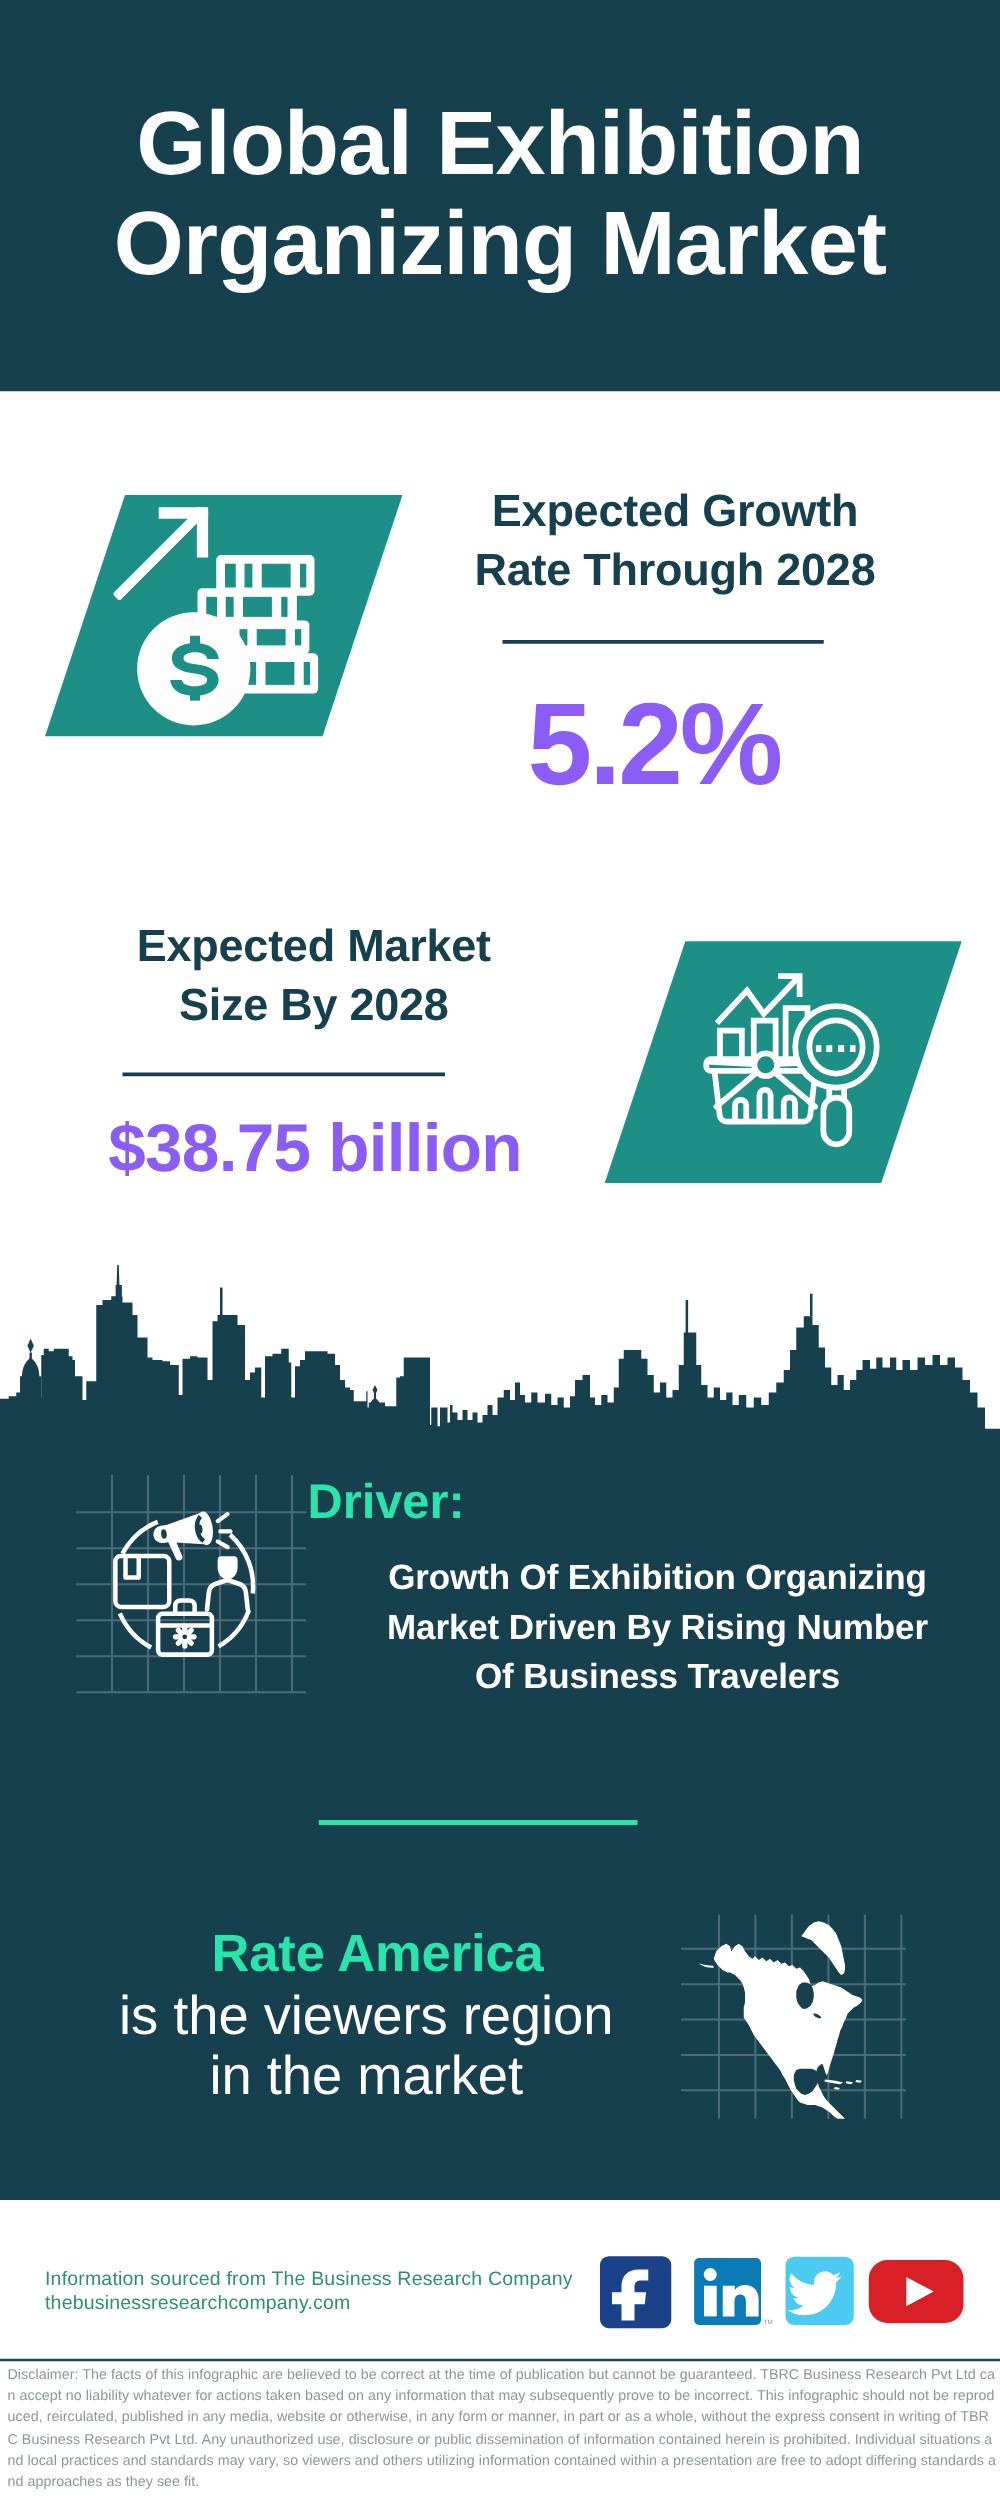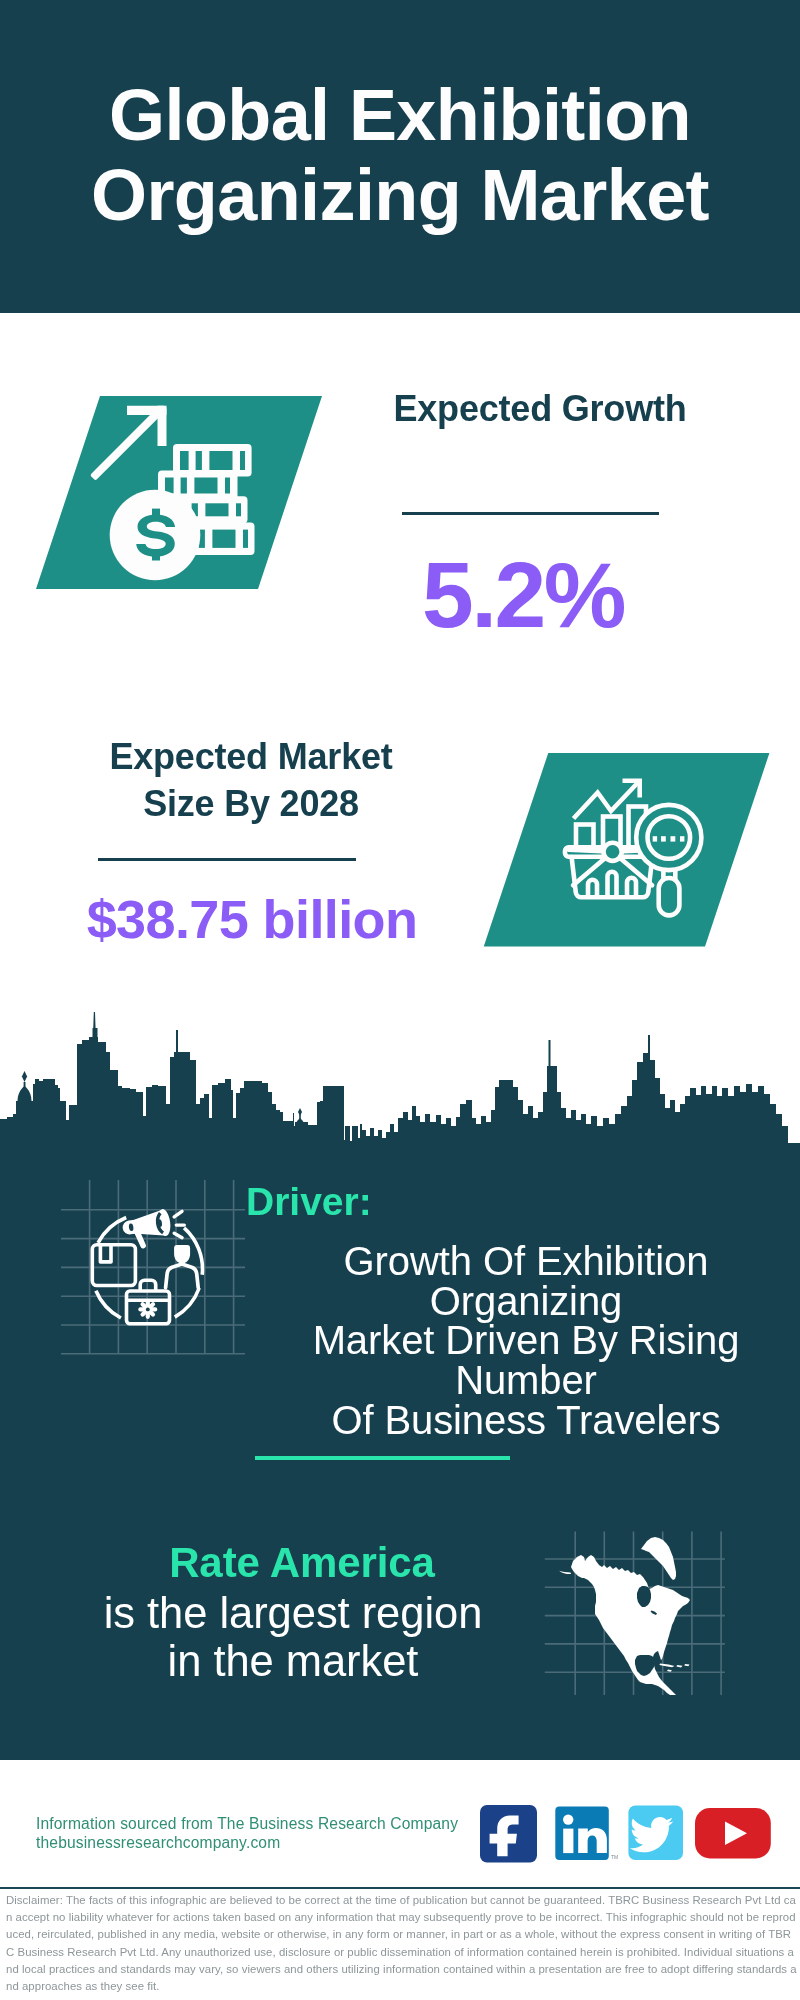--- a/index.html
+++ b/index.html
@@ -24,21 +24,21 @@
 
   .stat-head{position:absolute;color:#17404f;font-weight:bold;font-size:36px;line-height:47px;text-align:center;letter-spacing:-0.2px;}
   .rule{position:absolute;background:#17404f;height:3.8px;}
   .stat-val{position:absolute;color:#8b5cf6;font-weight:bold;font-size:93px;line-height:70px;text-align:center;letter-spacing:-2.5px;}
 
   
   .dark{position:absolute;left:0;top:1143px;width:800px;height:617px;background:#17404f;}
   .skyline{position:absolute;left:0;top:1005px;width:800px;height:145px;}
 
   .driver-label{position:absolute;color:#2ae5ab;font-weight:bold;font-size:39px;line-height:44px;}
-  .driver-text{position:absolute;color:#ffffff;font-weight:normal;font-size:40px;line-height:39.7px;text-align:center;letter-spacing:-0.1px;}
+  .driver-text{position:absolute;color:#ffffff;font-weight:bold;font-size:28px;line-height:39.7px;text-align:center;letter-spacing:-0.1px;}
   .mid-rule{position:absolute;background:#2ae5ab;height:4px;}
   .region-name{position:absolute;color:#2ae5ab;font-weight:bold;font-size:42px;line-height:45px;text-align:center;letter-spacing:-0.1px;}
   .region-text{position:absolute;color:#ffffff;font-size:43.5px;line-height:47.5px;text-align:center;font-weight:normal;letter-spacing:-0.05px;}
 
   
   .footer{position:absolute;left:0;top:1760px;width:800px;height:240px;background:#fff;}
   .src-text{position:absolute;color:#2f8f74;font-size:15.6px;line-height:19px;letter-spacing:0.15px;}
   .disclaimer{position:absolute;left:6px;top:1892px;width:791px;color:#8d9699;font-size:11.4px;line-height:17.2px;
               text-align:left;word-break:break-all;letter-spacing:0.05px;}
   .discl-rule{position:absolute;left:0;top:1886.5px;width:800px;height:2.6px;background:#1b4655;}
@@ -106,20 +106,21 @@
       <g fill="#1d8f86">
         <rect x="152" y="508.6" width="8" height="9"></rect>
         <rect x="152" y="552" width="8" height="8.5"></rect>
         <path d="M156,514.4 c-10.9,0 -18.5,5 -18.5,12.2 c0,7 6.3,10.7 17,12 c7.4,0.9 11.2,2.4 11.2,5.3 c0,3 -4.1,5 -10,5 c-6,0 -9.8,-2 -10.2,-5 h-9.3 c0.5,7.7 8.2,12.7 19.3,12.7 c11.5,0 19.3,-5.2 19.3,-12.9 c0,-7.1 -6.2,-10.9 -17.3,-12.2 c-7.4,-0.9 -10.7,-2.2 -10.7,-5 c0,-2.8 3.7,-4.7 9.2,-4.7 c5.6,0 9.3,2.1 9.9,5.3 h9.2 c-0.6,-7.6 -8,-12.7 -19.1,-12.7 z"></path>
       </g>
     </svg>
   </div>
 
   <div class="stat-head" style="left:330px;top:385px;width:420px;">
     <div>Expected Growth</div>
+    <div>Rate Through 2028</div>
   </div>
   <div class="rule" style="left:401.5px;top:511.6px;width:257px;"></div>
   <div class="stat-val" style="left:313px;top:560px;width:420px;">5.2%</div>
 
   <div class="stat-head" style="left:31px;top:733px;width:440px;">
     <div>Expected Market</div>
     <div>Size By 2028</div>
   </div>
   <div class="rule" style="left:97.7px;top:857.5px;width:258.4px;"></div>
   <div class="stat-val" style="left:0px;top:884px;width:504px;font-size:54px;letter-spacing:-0.6px;">$38.75 billion</div>
@@ -277,21 +278,21 @@
         <path d="M668.0,1669.5 l4.0,0.8 l-1.4,1.4 l-3.6,-0.8 z"></path>
       </g>
       <g fill="#17404f">
         <path d="M637,1656 L640,1655 L643,1655 L646,1655 L649,1655 L652,1656 L654,1658 L655,1661 L655,1664 L654,1667 L652,1670 L650,1673 L647,1675 L644,1676 L641,1675 L639,1673 L637,1671 L636,1668 L635,1664 L635,1660 Z M639,1588 L642,1586 L645,1586 L648,1587 L650,1590 L651,1594 L651,1598 L650,1602 L648,1605 L645,1607 L642,1607 L640,1605 L638,1602 L637,1598 L637,1593 Z"></path>
         <path d="M651.5,1610.5 l3.0,1.0 l2.5,2.0 l-1.0,1.5 l-3.5,-1.5 l-2.0,-2.0 z"></path>
       </g>
     </svg>
   </div>
   <div class="region-name" style="left:42px;top:1540px;width:520px;">Rate America</div>
   <div class="region-text" style="left:30px;top:1590px;width:526px;">
-    <div>is the largest region</div>
+    <div>is the viewers region</div>
     <div>in the market</div>
   </div>
 
   <div class="footer"></div>
   <div class="src-text" style="left:36px;top:1814px;">
     <div>Information sourced from The Business Research Company</div>
     <div>thebusinessresearchcompany.com</div>
   </div>
 
   <div class="socials" style="left:478px;top:1800px;">

